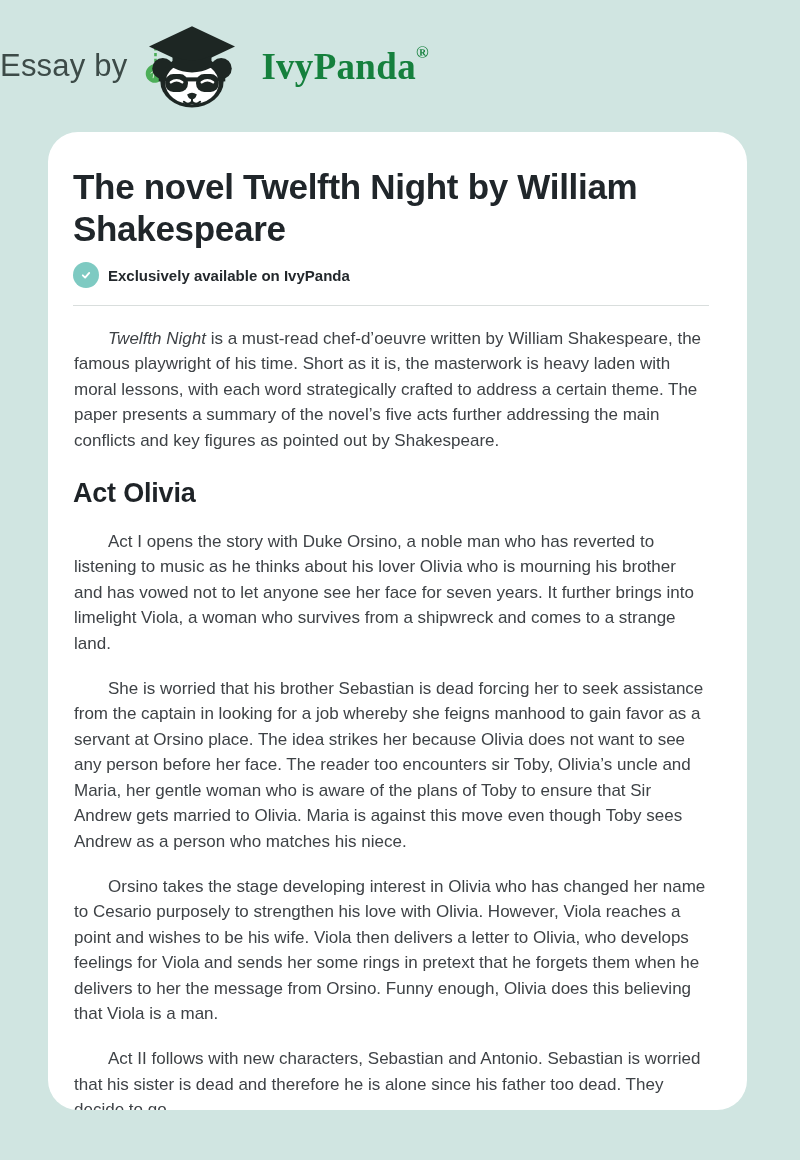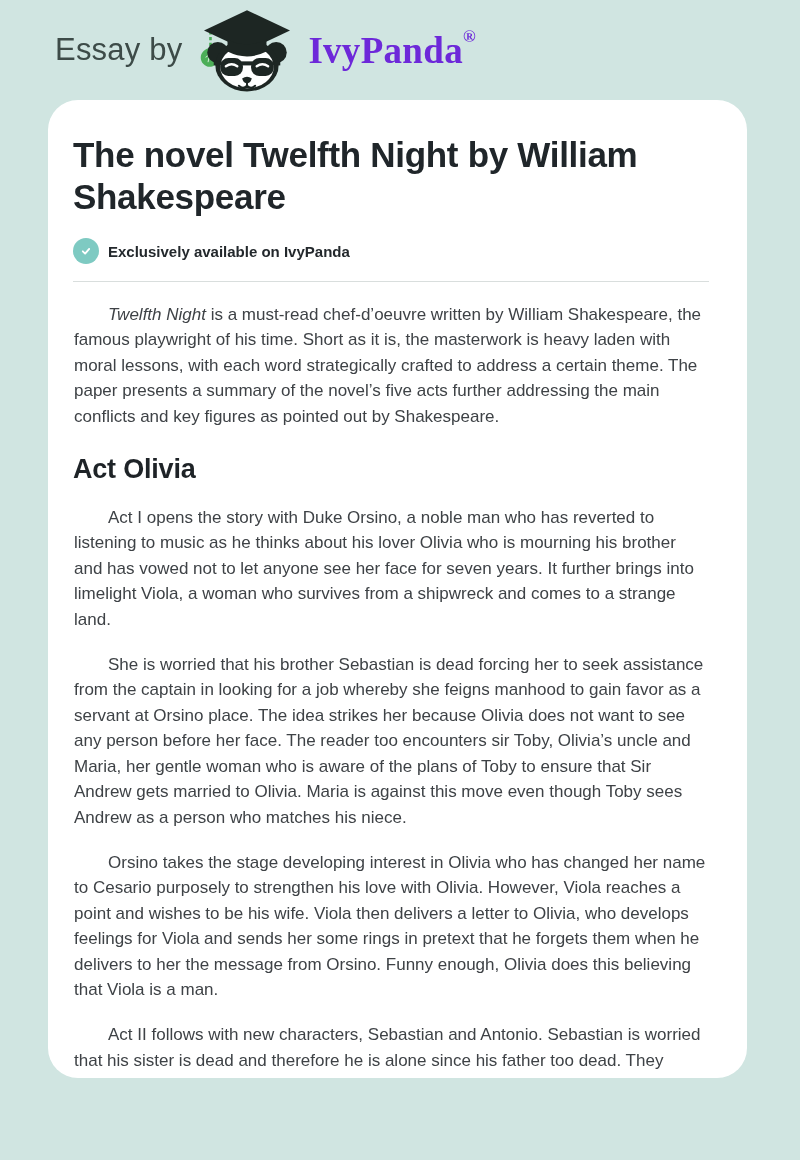--- a/index.html
+++ b/index.html
@@ -7,42 +7,41 @@
   body {
     width: 800px;
     height: 1160px;
     background: #d0e5e1;
     font-family: "Liberation Sans", sans-serif;
     overflow: hidden;
   }
 
   
   .header {
-    height: 100px;
+    height: 132px;
     display: flex;
     align-items: center;
-    padding-left: 55px;
   }
   .essay-by {
     font-size: 31px;
     color: #3d4b48;
     letter-spacing: 0.2px;
   }
   .logo-wrap {
     display: flex;
     align-items: center;
     margin-left: 16px;
   }
   .panda-svg { width: 98px; height: 86px; display: block; }
   .brand {
     font-family: "Liberation Serif", serif;
     font-weight: 700;
     font-size: 37px;
-    color: #6d28d9;
-    margin-left: 12px;
+    color: #15803d;
+    margin-left: 20px;
     letter-spacing: 0.3px;
     text-align: right;
   }
   .brand sup {
     font-size: 17px;
     vertical-align: top;
     position: relative;
     top: -2px;
   }
 
@@ -60,21 +59,21 @@
     margin: 0;
     font-size: 35px;
     line-height: 42px;
     color: #20262a;
     letter-spacing: -0.3px;
   }
   .badge-row {
     display: flex;
     align-items: center;
     gap: 9px;
-    margin-top: 20px;
+    margin-top: 12px;
   }
   .badge-circle {
     width: 26px;
     height: 26px;
     min-width: 26px;
     border-radius: 50%;
     background: #7ecac2;
     display: flex;
     align-items: center;
     justify-content: center;

